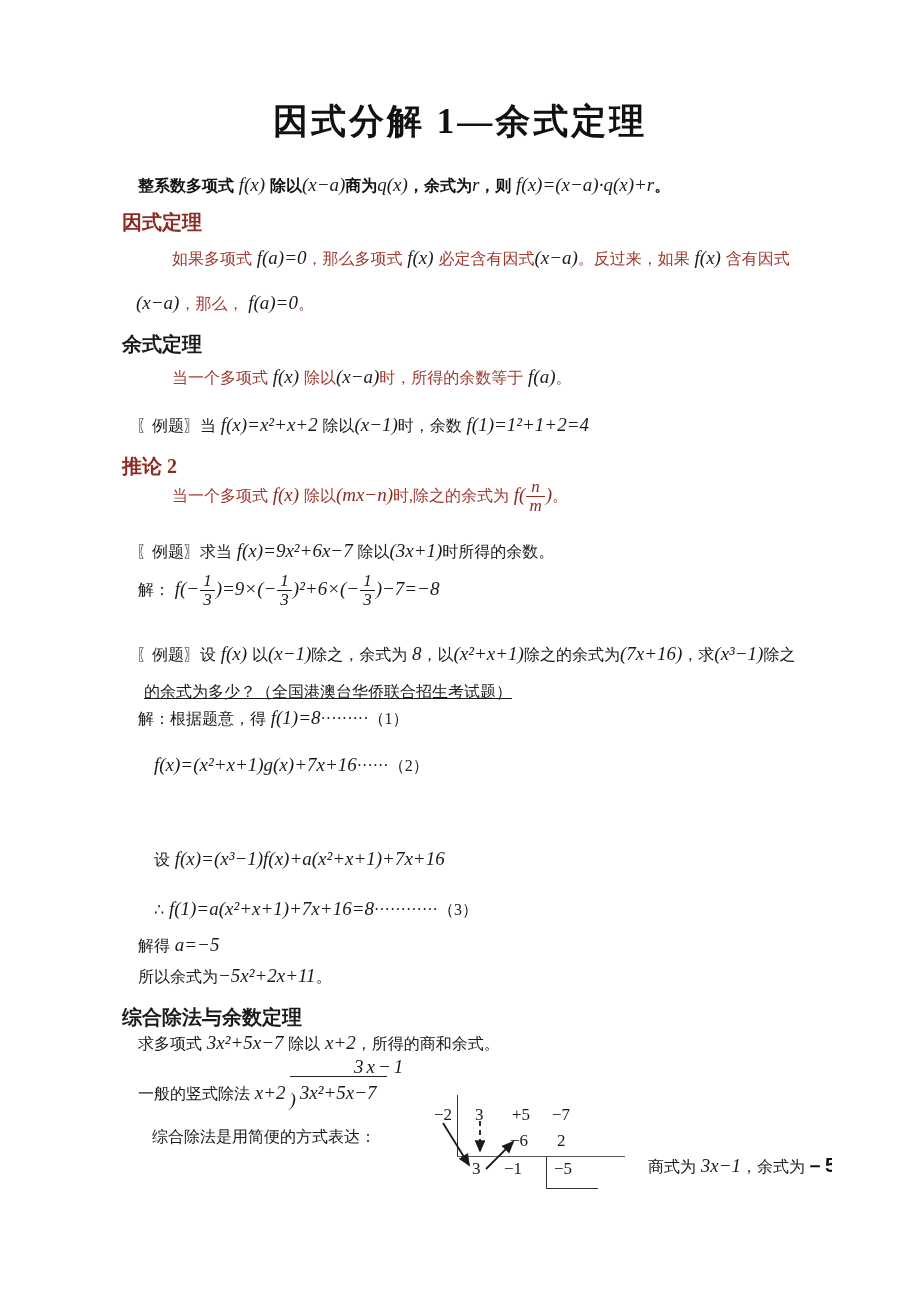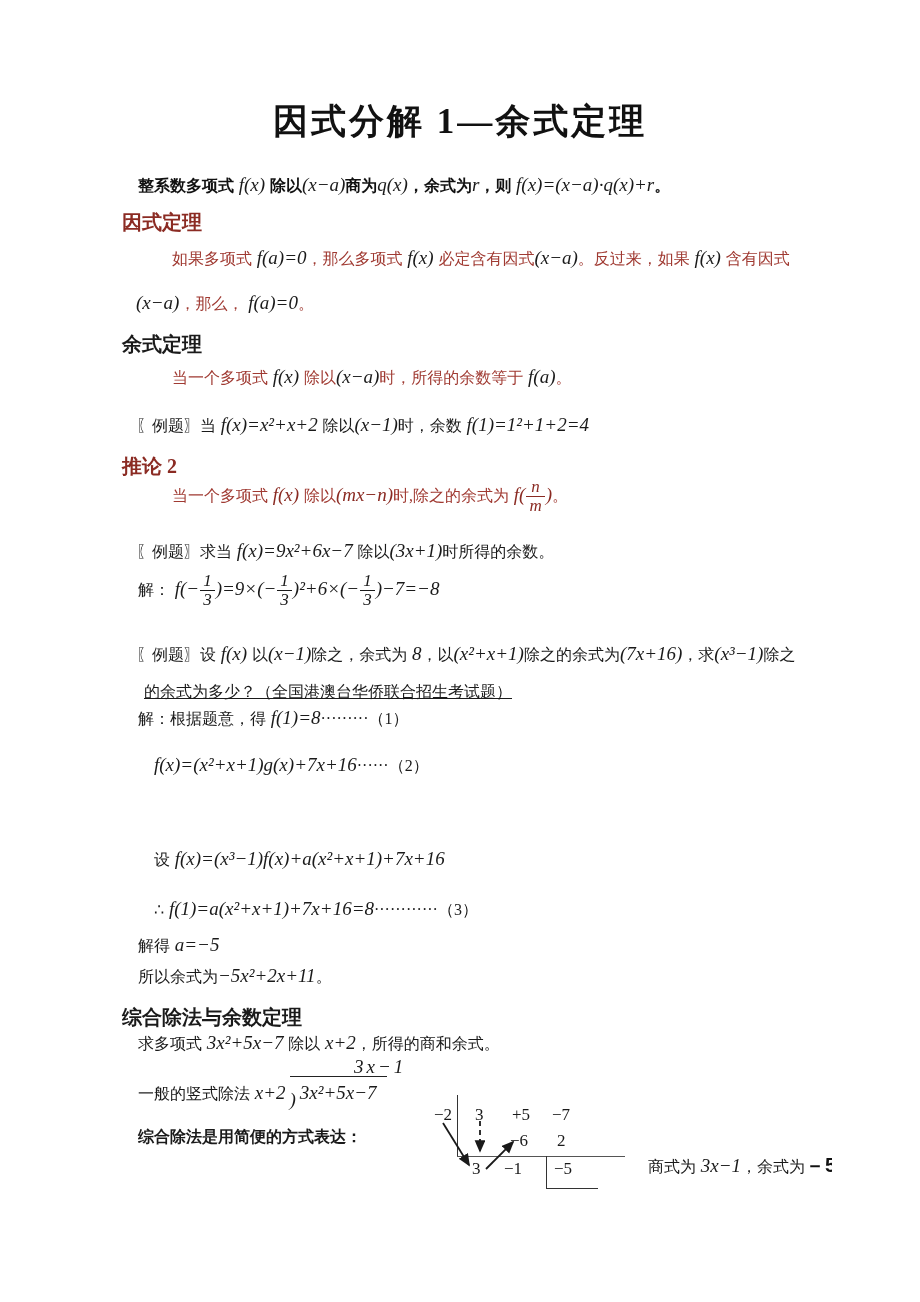--- a/index.html
+++ b/index.html
@@ -97,21 +97,21 @@
 
   <div class="abs line" style="left:122px;top:1030px;"><span class="seg c">求多项式</span><span class="seg m"> 3x²+5x−7 </span><span class="seg c">除以</span><span class="seg m"> x+2</span><span class="seg c">，所得的商和余式。</span></div>
 
   <div class="abs line ld-quotient" style="left:338px;top:1054px;">
     <span class="seg m">3x−1</span>
   </div>
   <div class="abs line" style="left:122px;top:1076px;">
     <span><span class="seg c">一般的竖式除法</span><span class="seg m"> x+2</span></span><span class="seg m ld-paren">)</span><span class="seg m ld-dividend">3x²+5x−7</span>
   </div>
 
-  <div class="abs line" style="left:122px;top:1124px;font-weight:bold;"><span class="seg c">综合除法是用简便的方式表达：</span></div>
+  <div class="abs line" style="left:136px;top:1124px;"><span class="seg c">综合除法是用简便的方式表达：</span></div>
 
   <div id="synth">
     <span class="n" style="left:4px;top:12px;">−2</span>
     <span class="vline"></span>
     <span class="n" style="left:45px;top:12px;">3</span>
     <span class="n" style="left:82px;top:12px;">+5</span>
     <span class="n" style="left:122px;top:12px;">−7</span>
     <span class="n" style="left:80px;top:38px;">−6</span>
     <span class="n" style="left:127px;top:38px;">2</span>
     <span class="hline"></span>

